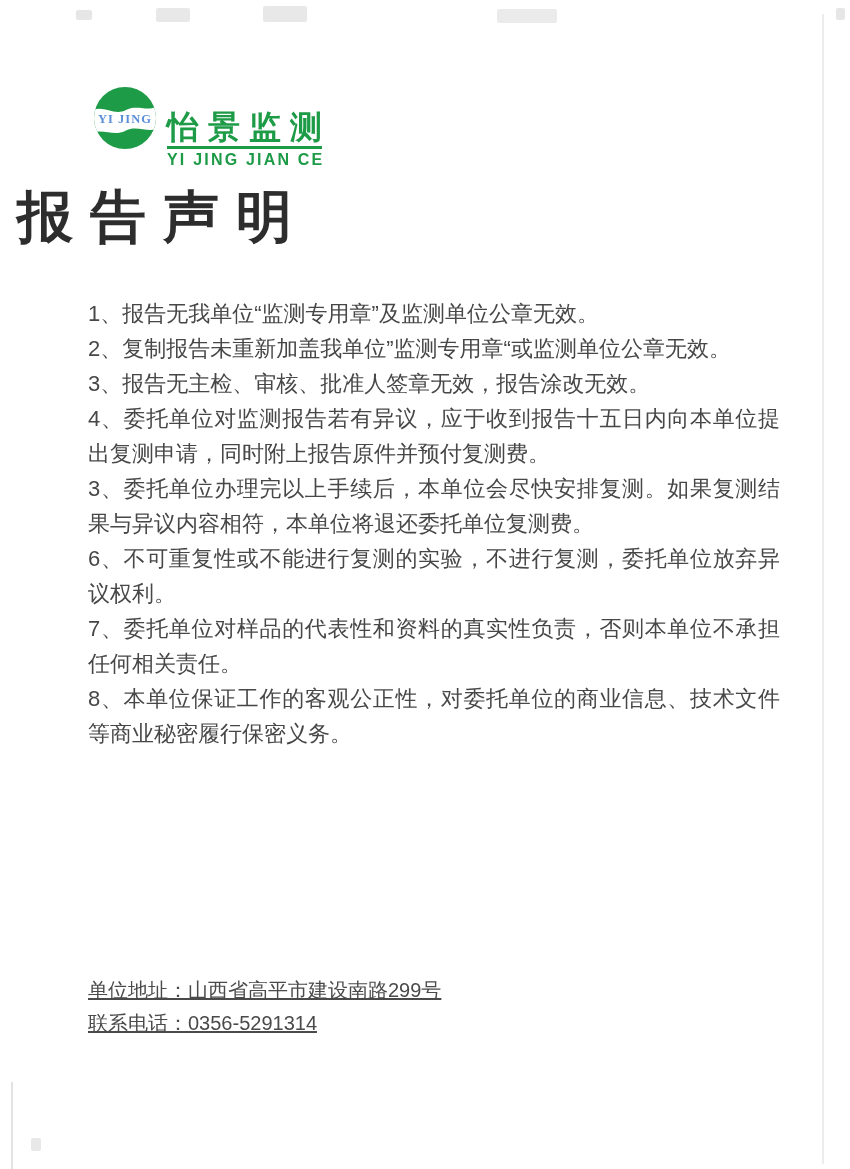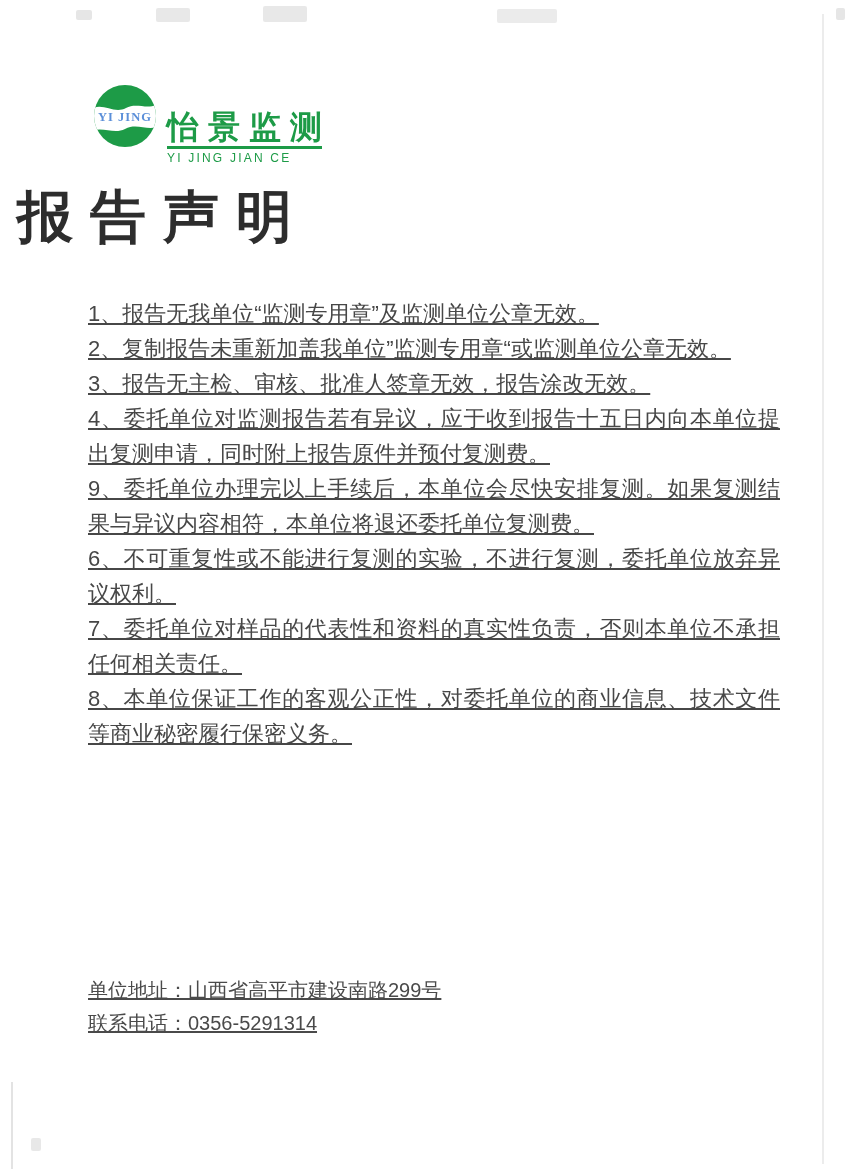--- a/index.html
+++ b/index.html
@@ -34,22 +34,22 @@
     line-height: 1.1;
     white-space: nowrap;
   }
   .logo-underline {
     height: 3px;
     background: #1d9b47;
     margin: 1px 0 2px 0;
     width: 155px;
   }
   .logo-latin {
-    font-size: 12px;
-    font-weight: 400;
+    font-size: 16px;
+    font-weight: 700;
     letter-spacing: 2.2px;
     color: #1d9b47;
     white-space: nowrap;
   }
 
   
   .title {
     position: absolute;
     top: 180px;
     left: 0;
@@ -67,21 +67,21 @@
   .statements {
     position: absolute;
     top: 296px;
     left: 88px;
     width: 692px;
     font-size: 22px;
     line-height: 35px;
     color: #474747;
     text-align: justify;
   }
-  .statements p { margin: 0; text-decoration: underline; }
+  .statements p { margin: 0; }
 
   
   .contact {
     position: absolute;
     top: 974px;
     left: 88px;
     font-size: 20px;
     line-height: 33px;
     color: #4a4a4a;
     text-decoration: underline;
@@ -132,21 +132,21 @@
     </div>
   </header>
 
   <h1 class="title">报告声明</h1>
 
   <main class="statements">
     <p>1、报告无我单位“监测专用章”及监测单位公章无效。</p>
     <p>2、复制报告未重新加盖我单位”监测专用章“或监测单位公章无效。</p>
     <p>3、报告无主检、审核、批准人签章无效，报告涂改无效。</p>
     <p>4、委托单位对监测报告若有异议，应于收到报告十五日内向本单位提出复测申请，同时附上报告原件并预付复测费。</p>
-    <p>9、委托单位办理完以上手续后，本单位会尽快安排复测。如果复测结果与异议内容相符，本单位将退还委托单位复测费。</p>
+    <p>3、委托单位办理完以上手续后，本单位会尽快安排复测。如果复测结果与异议内容相符，本单位将退还委托单位复测费。</p>
     <p>6、不可重复性或不能进行复测的实验，不进行复测，委托单位放弃异议权利。</p>
     <p>7、委托单位对样品的代表性和资料的真实性负责，否则本单位不承担任何相关责任。</p>
     <p>8、本单位保证工作的客观公正性，对委托单位的商业信息、技术文件等商业秘密履行保密义务。</p>
   </main>
 
   <footer class="contact">
     <p>单位地址：山西省高平市建设南路299号</p>
     <p>联系电话：0356-5291314</p>
   </footer>
 

